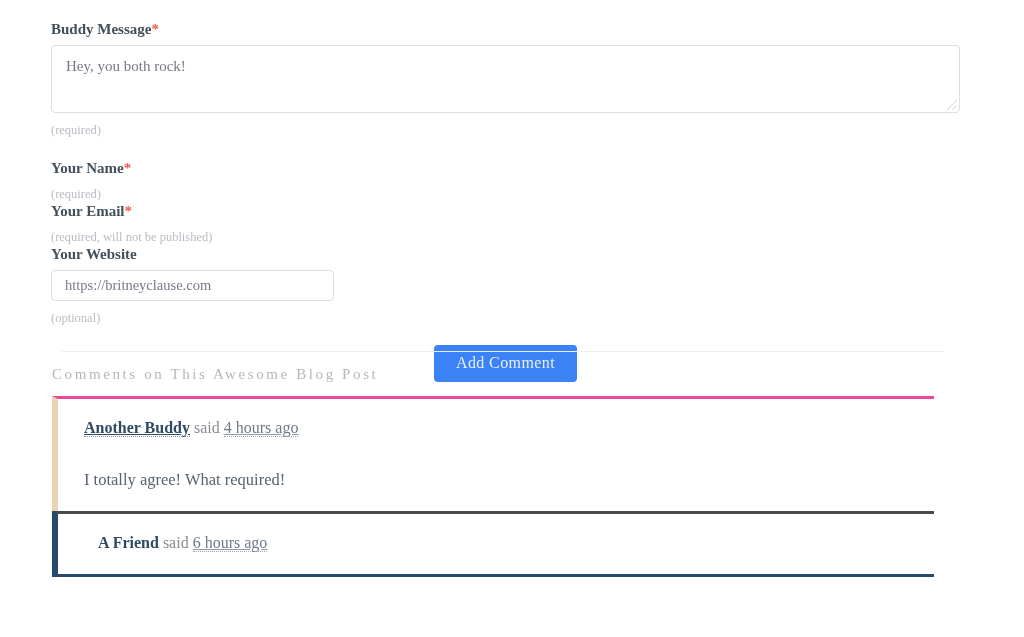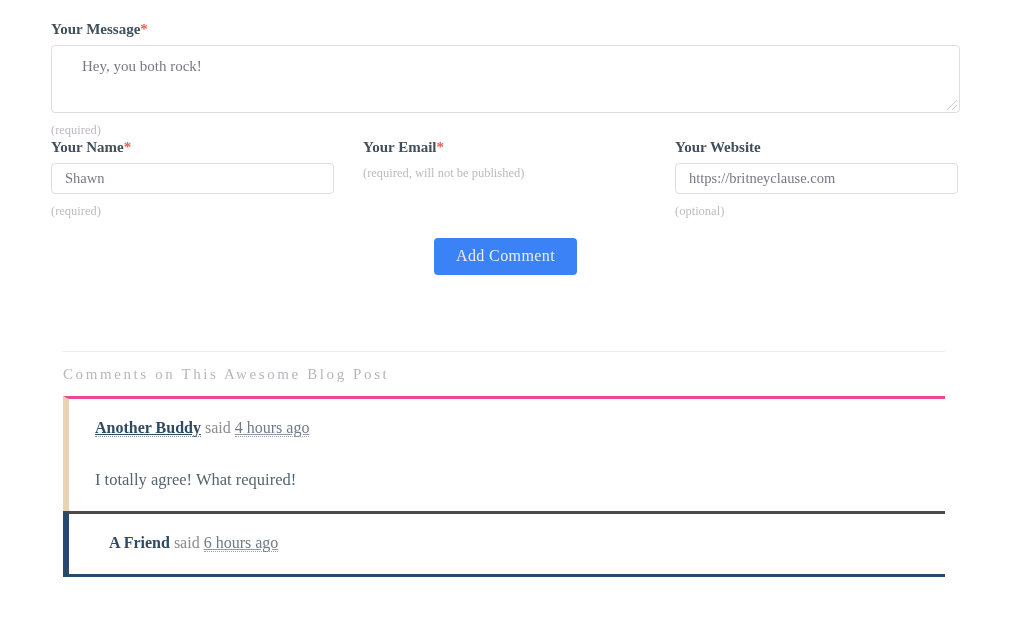--- a/index.html
+++ b/index.html
@@ -56,39 +56,41 @@
   }
 
   .textarea-box {
     position: relative;
     box-sizing: border-box;
     width: 909px;
     height: 68px;
     border: 1px solid #dedede;
     border-radius: 4px;
     background: #fff;
-    padding: 10px 30px;
+    padding: 10px 14px;
     font-size: 15px;
     color: #7b7689;
     line-height: 20px;
     font-family: "Liberation Serif", "DejaVu Serif", serif;
   }
   .resize-grip {
     position: absolute;
     right: 2px;
     bottom: 2px;
     width: 10px;
     height: 10px;
     background:
       linear-gradient(135deg, transparent 0 46%, #cfcfcf 46% 54%, transparent 54% 100%),
       linear-gradient(135deg, transparent 0 72%, #cfcfcf 72% 80%, transparent 80% 100%);
   }
 
   .fields-row {
     display: flex;
+    margin-top: 21px;
+    flex-direction: column;
   }
   .field-col {
     width: 283px;
     margin-right: 29px;
   }
   .field-col:last-child { margin-right: 0; }
 
   .text-input {
     box-sizing: border-box;
     width: 283px;
@@ -130,21 +132,21 @@
     left: 62px;
     top: 351px;
     width: 883px;
     height: 1px;
     background: #eeeeee;
   }
 
   
   .comments-section {
     position: absolute;
-    left: 63px;
+    left: 52px;
     top: 364px;
     width: 882px;
   }
   .comments-title {
     font-size: 15px;
     letter-spacing: 2.6px;
     color: #b9b5bd;
     font-weight: normal;
     margin: 0 0 12px 0;
     line-height: 20px;
@@ -196,33 +198,32 @@
 </style>
 </head>
 <body>
 
 <div class="page">
 
   <div class="form-section">
 
 
     <div>
-      <span class="field-label"><span>Your Message</span><span class="req-star">*</span></span>
+      <span class="field-label"><span>Buddy Message</span><span class="req-star">*</span></span>
       <div class="textarea-box">
         <span>Hey, you both rock!</span>
         <span class="resize-grip"></span>
       </div>
       <div class="hint">(required)</div>
     </div>
 
     <div class="fields-row">
 
       <div class="field-col">
         <span class="field-label"><span>Your Name</span><span class="req-star">*</span></span>
-        <div class="text-input">Shawn</div>
         <div class="hint">(required)</div>
       </div>
 
       <div class="field-col">
         <span class="field-label"><span>Your Email</span><span class="req-star">*</span></span>
         <div class="hint">(required, will not be published)</div>
       </div>
 
       <div class="field-col">
         <span class="field-label"><span>Your Website</span><span class="req-star"></span></span>

